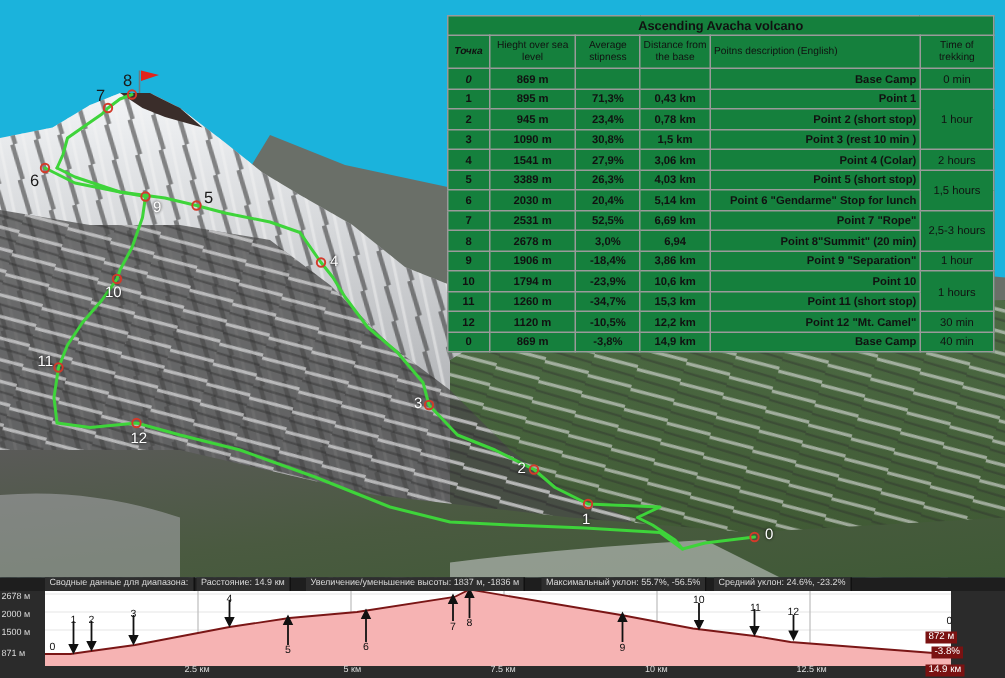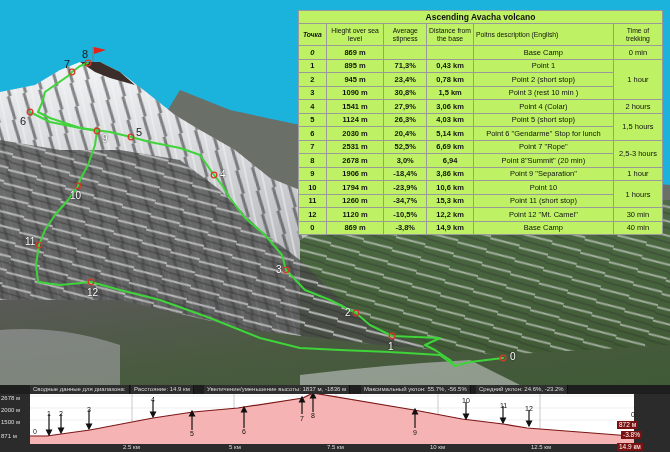--- a/index.html
+++ b/index.html
@@ -7,29 +7,29 @@
   body { position: relative; font-family: "Liberation Sans", sans-serif; }
 
   #scene { position: absolute; left: 0; top: 0; width: 670px; height: 385px; overflow: hidden; }
   #scene svg { position: absolute; left: 0; top: 0; }
 
   .pt-label { position: absolute; font-size: 10px; line-height: 10px; font-family: "Liberation Sans", sans-serif; }
   .pt-label.dark { color: #1a1a1a; font-size: 11px; }
   .pt-label.light { color: #ffffff; text-shadow: 0 0 2px #000; }
 
   
-  #route-table { position: absolute; left: 298px; top: 10px; width: 365px; background: #bef264; border-collapse: collapse; font-size: 7.5px; color: #111; }
+  #route-table { position: absolute; left: 298px; top: 10px; width: 365px; background: #15803d; border-collapse: collapse; font-size: 7.5px; color: #111; }
   #route-table td, #route-table th { border: 1px solid #9a9a9a; height: 13.5px; padding: 0 2px; line-height: 11px; white-space: nowrap; }
   #route-table .title { font-weight: bold; font-size: 8.5px; text-align: center; height: 13px; }
   #route-table .hdr th { font-weight: normal; font-size: 6.8px; text-align: center; height: 22px; line-height: 8px; white-space: normal; }
   #route-table .hdr th.pt { font-style: italic; font-weight: bold; }
   #route-table .hdr th.desc { text-align: left; }
   #route-table td.num { text-align: center; font-weight: bold; }
   #route-table td.num0 { font-style: italic; }
-  #route-table td.desc { text-align: center; font-weight: normal; font-size: 7.5px; margin-top: 20px; }
+  #route-table td.desc { text-align: right; font-weight: bold; font-size: 7.5px; margin-top: 20px; }
   #route-table td.time { text-align: center; font-weight: normal; }
 
   
   #summary-bar { position: absolute; left: 0; top: 385px; width: 670px; height: 9px; background: #1e1e1e; font-size: 6px; color: #d8d8d8; line-height: 9px; }
   #summary-bar span { position: absolute; top: 0; padding: 0 3px; background: #2e2e2e; border-right: 1px solid #111; }
   #profile { position: absolute; left: 0; top: 394px; width: 670px; height: 58px; background: #2b2b2b; }
   #profile .yl { position: absolute; left: 1px; font-size: 6px; color: #ddd; }
   #profile .xl { position: absolute; top: 50px; font-size: 6px; color: #ddd; }
   #profile .mk { position: absolute; font-size: 7px; color: #111; }
   #profile .end-tag { position: absolute; background: #7a1212; color: #fff; font-size: 6.5px; padding: 0 2px; line-height: 8px; }
@@ -172,21 +172,21 @@
     <tr>
       <td class="num">4</td>
       <td class="num">1541 m</td>
       <td class="num">27,9%</td>
       <td class="num">3,06 km</td>
       <td class="desc">Point 4 (Colar)</td>
       <td class="time">2 hours</td>
     </tr>
     <tr>
       <td class="num">5</td>
-      <td class="num">1124 m</td>
+      <td class="num">3389 m</td>
       <td class="num">26,3%</td>
       <td class="num">4,03 km</td>
       <td class="desc">Point 5 (short stop)</td>
       <td class="time" rowspan="2">1,5 hours</td>
     </tr>
     <tr>
       <td class="num">6</td>
       <td class="num">2030 m</td>
       <td class="num">20,4%</td>
       <td class="num">5,14 km</td>

